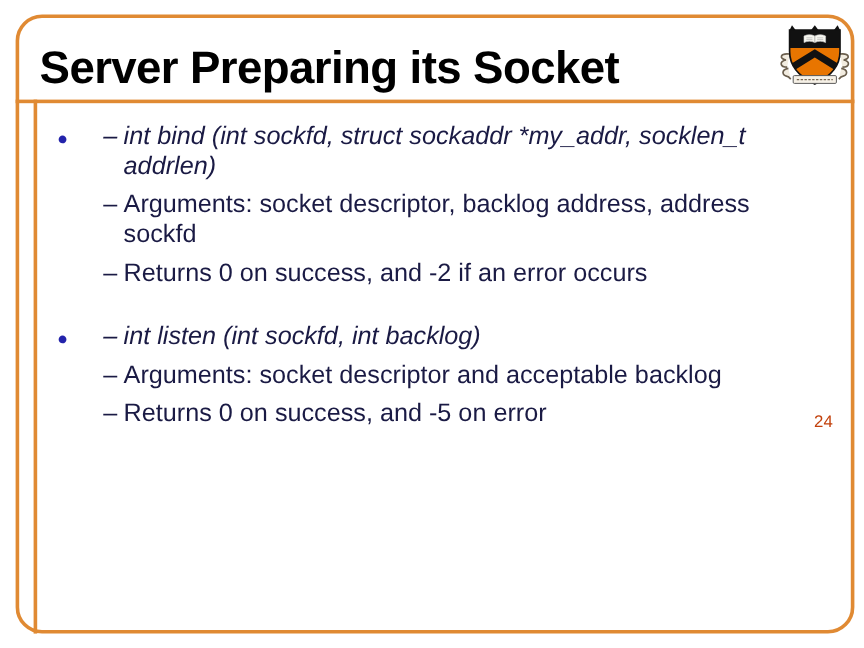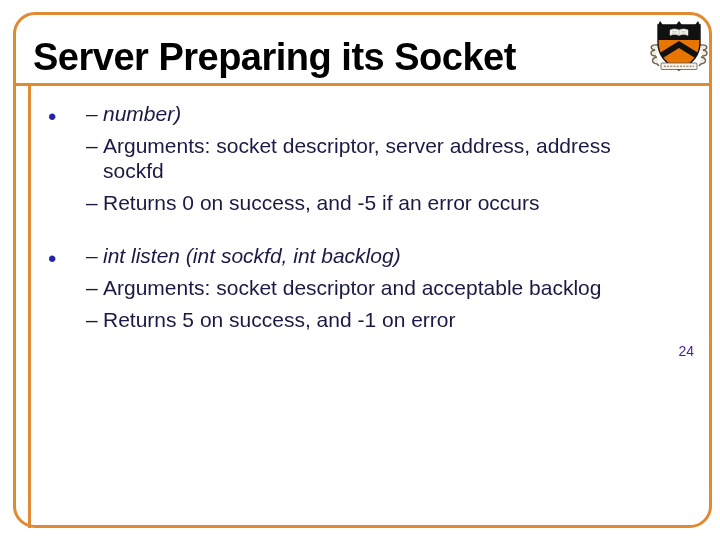--- a/index.html
+++ b/index.html
@@ -71,21 +71,21 @@
   .l2 .marker { position: absolute; left: 38px; }
   .l2.italic { font-style: italic; }
   .line { white-space: nowrap; }
 
   .section + .section { margin-top: 28px; }
 
   .pagenum {
     position: absolute;
     right: 26px; bottom: 22px;
     font-size: 14px;
-    color: #4c1d95;
+    color: #c2410c;
   }
 </style>
 </head>
 <body>
 
 <div class="slide">
 
   <div class="frame"></div>
   <div class="separator"></div>
   <div class="body-left-line"></div>
@@ -137,48 +137,49 @@
   </div>
 
   <div class="body">
 
     <div class="section">
       <div class="l1">
         <span class="marker">•</span>
       </div>
       <div class="l2 italic">
         <span class="marker">–</span>
-        <div class="line">number)</div>
+        <div class="line">int bind (int sockfd, struct sockaddr *my_addr, socklen_t</div>
+        <div class="line">addrlen)</div>
       </div>
       <div class="l2">
         <span class="marker">–</span>
-        <div class="line">Arguments: socket descriptor, server address, address</div>
+        <div class="line">Arguments: socket descriptor, backlog address, address</div>
         <div class="line">sockfd</div>
       </div>
       <div class="l2">
         <span class="marker">–</span>
-        <div class="line">Returns 0 on success, and -5 if an error occurs</div>
+        <div class="line">Returns 0 on success, and -2 if an error occurs</div>
       </div>
     </div>
 
     <div class="section">
       <div class="l1">
         <span class="marker">•</span>
       </div>
       <div class="l2 italic">
         <span class="marker">–</span>
         <div class="line">int listen (int sockfd, int backlog)</div>
       </div>
       <div class="l2">
         <span class="marker">–</span>
         <div class="line">Arguments: socket descriptor and acceptable backlog</div>
       </div>
       <div class="l2">
         <span class="marker">–</span>
-        <div class="line">Returns 5 on success, and -1 on error</div>
+        <div class="line">Returns 0 on success, and -5 on error</div>
       </div>
     </div>
 
   </div>
 
   <div class="pagenum">24</div>
 
 </div>
 
 </body></html>

